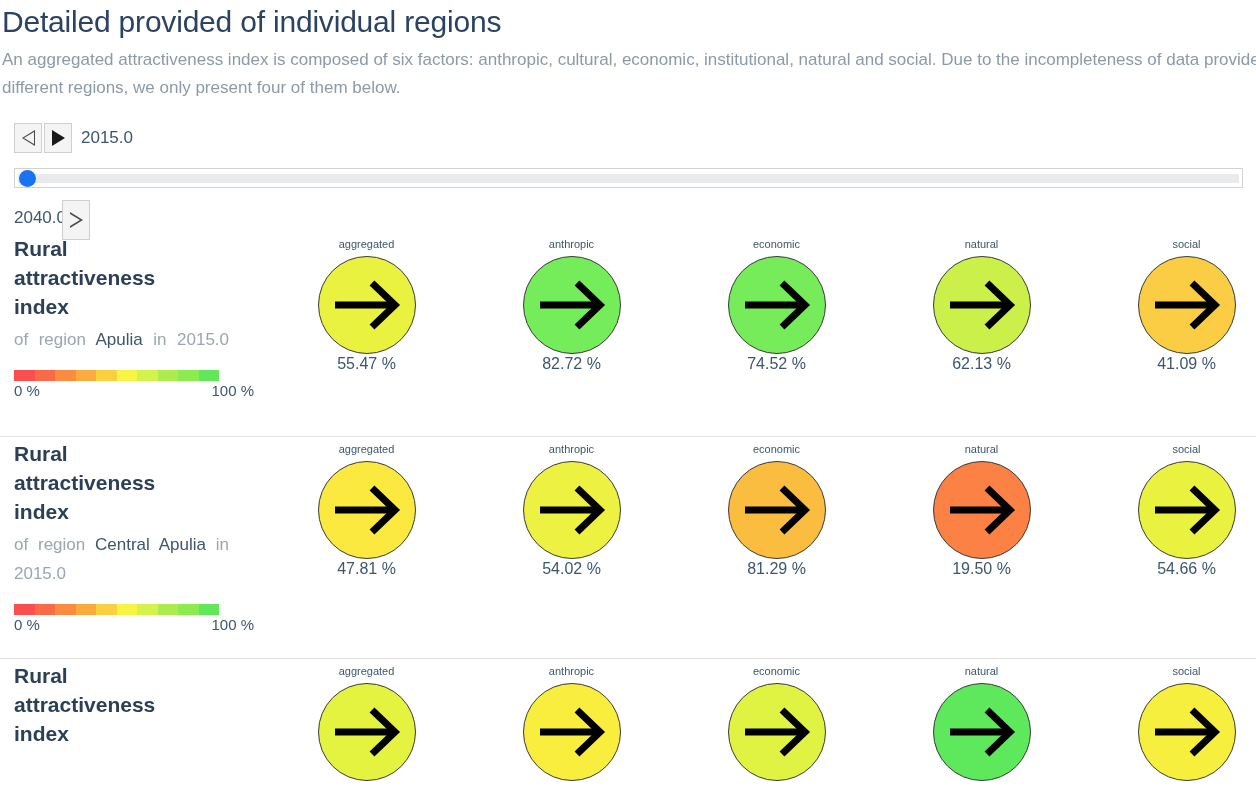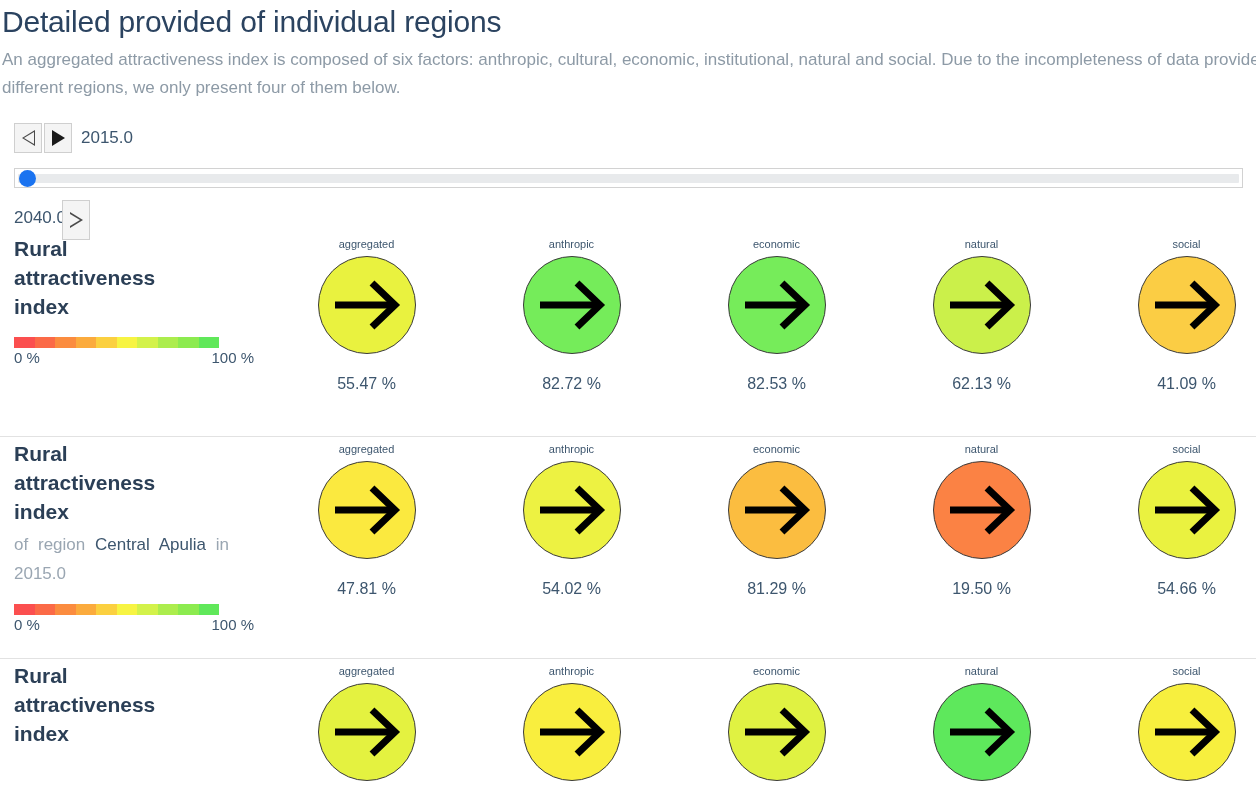--- a/index.html
+++ b/index.html
@@ -251,21 +251,21 @@
     display: flex;
     align-items: center;
     justify-content: center;
     position: relative;
   }
   .gauge-circle svg { display: block; }
   .gauge-value {
     font-size: 16px;
     color: #3d566e;
     line-height: 20px;
-    margin-top: 20px;
+    margin-top: 0;
   }
 </style>
 </head>
 <body>
 
 <div class="page">
 
   <h1 class="page-title">Detailed provided of individual regions</h1>
   <p class="page-desc">An aggregated attractiveness index is composed of six factors: anthropic, cultural, economic, institutional, natural and social. Due to the incompleteness of data provided by different regions, we only present four of them below.</p>
 
@@ -290,20 +290,21 @@
       <button class="end-btn">
         <span class="tri-right-outline"></span>
       </button>
     </div>
   </div>
 
   <div id="regions">
       <div class="region-row" style="height: 205px;">
         <div class="region-info">
           <div class="region-heading">Rural attractiveness index</div>
+          <div class="region-sub"><span class="plain">of </span><span class="plain">region </span><span class="region-name">Apulia </span><span class="plain">in </span><span class="plain">2015.0</span></div>
           <div class="legend">
             <div class="legend-bar">
               <span style="background: rgb(251, 79, 79);"></span>
               <span style="background: rgb(251, 106, 71);"></span>
               <span style="background: rgb(251, 140, 63);"></span>
               <span style="background: rgb(251, 171, 61);"></span>
               <span style="background: rgb(251, 208, 64);"></span>
               <span style="background: rgb(247, 244, 67);"></span>
               <span style="background: rgb(211, 242, 74);"></span>
               <span style="background: rgb(172, 237, 77);"></span>
@@ -338,21 +339,21 @@
             <div class="gauge-value">82.72 %</div>
           </div>
           <div class="gauge">
             <div class="gauge-label">economic</div>
             <div class="gauge-circle" style="background: rgb(118, 236, 90);">
               <svg width="72" height="56" viewBox="0 0 72 56">
                 <line x1="4" y1="28" x2="62" y2="28" stroke="#000" stroke-width="7"></line>
                 <polyline points="41,6 64,28 41,50" fill="none" stroke="#000" stroke-width="7" stroke-linecap="butt" stroke-linejoin="miter"></polyline>
               </svg>
             </div>
-            <div class="gauge-value">82.53 %</div>
+            <div class="gauge-value">74.52 %</div>
           </div>
           <div class="gauge">
             <div class="gauge-label">natural</div>
             <div class="gauge-circle" style="background: rgb(203, 240, 74);">
               <svg width="72" height="56" viewBox="0 0 72 56">
                 <line x1="4" y1="28" x2="62" y2="28" stroke="#000" stroke-width="7"></line>
                 <polyline points="41,6 64,28 41,50" fill="none" stroke="#000" stroke-width="7" stroke-linecap="butt" stroke-linejoin="miter"></polyline>
               </svg>
             </div>
             <div class="gauge-value">62.13 %</div>

